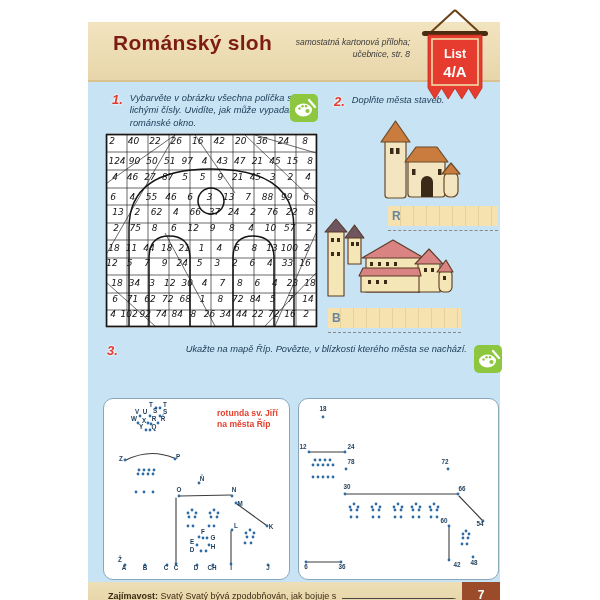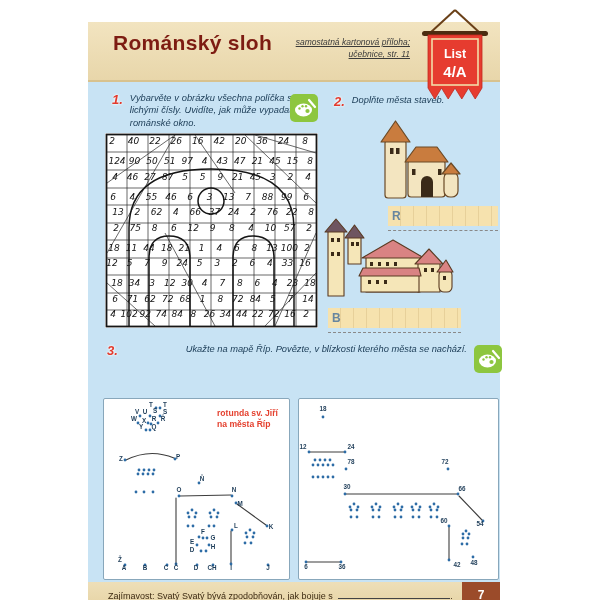--- a/index.html
+++ b/index.html
@@ -7,21 +7,21 @@
        font-family:"Liberation Sans",sans-serif;overflow:hidden;}
   .page{position:absolute;left:88px;top:22px;width:412px;height:584px;}
 
   
   .page-header{position:relative;height:58px;
     background:linear-gradient(#f2e4c0,#e8d6aa);
     border-bottom:2px solid #d8c28e;}
   .page-title{position:absolute;left:25px;top:9px;margin:0;
     font-size:21px;font-weight:bold;color:#7d1c12;letter-spacing:.3px;}
   .header-note{position:absolute;right:90px;top:15px;text-align:right;
-    font-style:italic;font-size:8.5px;color:#3a3a3a;line-height:1.4;text-decoration:underline;}
+    font-style:italic;font-size:8.5px;color:#3a3a3a;line-height:1.4;}
   .banner{position:absolute;left:332px;top:-14px;z-index:9;}
 
   
   .content{position:relative;height:500px;background:#c8e3f4;}
   .task{position:absolute;display:flex;gap:7px;}
   .task-num{font-style:italic;font-weight:bold;color:#e23b2e;font-size:13px;
     text-shadow:0 0 2px #fff,0 0 3px #fff;flex:none;}
   .task-text{font-style:italic;font-size:9.3px;color:#21425c;line-height:1.32;
     text-align:justify;margin:0;}
   .task1{left:24px;top:10px;width:210px;}
@@ -40,48 +40,48 @@
 
   .answer-strip{position:absolute;height:20px;background:#f6e2ae;
     background-image:repeating-linear-gradient(90deg,transparent 0 12px,#e7d09a 12px 13px);}
   .answer-strip::after{content:"";position:absolute;left:0;right:0;bottom:-5px;
     border-top:1.6px dashed #898989;}
   .strip-r{left:300px;top:124px;width:110px;}
   .strip-b{left:240px;top:226px;width:133px;}
   .prefix{position:absolute;left:4px;top:3px;font-weight:bold;font-size:12px;color:#68869f;}
 
   .dotbox{position:absolute;top:316px;height:180px;background:#fff;
-    border:1.5px solid #88a7bb;border-radius:2px;}
+    border:1.5px solid #88a7bb;border-radius:10px;}
   .left-box{left:15px;width:185px;}
   .right-box{left:210px;width:199px;}
   .dotbox svg{position:absolute;left:0;top:0;}
   .box-title{position:absolute;top:9px;font-weight:bold;font-size:8.6px;
     color:#e4402e;line-height:1.3;z-index:2;}
   .left-box .box-title{left:113px;width:70px;}
   .right-box .box-title{left:102px;width:92px;}
 
   
   .page-footer{position:relative;height:26px;background:linear-gradient(#eedfb8,#e6d3a4);
     font-size:9px;color:#3c2a12;}
   .footer-text{position:absolute;left:20px;top:8px;white-space:nowrap;}
-  .footer-label{font-weight:normal;}
+  .footer-label{font-weight:bold;}
   .blank{display:inline-block;width:112px;border-bottom:1px solid #444;height:8px;margin-left:3px;}
   .pagebox{position:absolute;right:0;top:0;width:38px;height:26px;background:#9b4b2a;
     color:#fff;font-weight:bold;text-align:center;line-height:26px;font-size:12px;}
 </style>
 </head>
 <body>
 
 <div class="page">
 
   <div class="page-header">
     <h1 class="page-title">Románský sloh</h1>
     <div class="header-note">
       <span>samostatná kartonová příloha;</span><br>
-      <span>učebnice, str. 11</span>
+      <span>učebnice, str. 8</span>
     </div>
     <svg class="banner" width="70" height="96" viewBox="0 0 70 96">
       <line x1="35" y1="2" x2="10" y2="25" stroke="#6a4018" stroke-width="2"></line>
       <line x1="35" y1="2" x2="60" y2="25" stroke="#6a4018" stroke-width="2"></line>
       <rect x="2" y="23" width="66" height="5" rx="2.5" fill="#4c2c10"></rect>
       <path d="M8,27 H62 V80 L55.2,91 L48.5,80 L41.8,91 L35,80 L28.2,91 L21.5,80 L14.8,91 L8,80 Z" fill="#e63c2f" stroke="#c22a20" stroke-width="0.8"></path>
       <rect x="12" y="31" width="46" height="46" fill="none" stroke="#f3dca8" stroke-width="1.6"></rect>
       <text x="35" y="50" text-anchor="middle" font-size="12.5" font-weight="bold" fill="#ffffff">List</text>
       <text x="35" y="69" text-anchor="middle" font-size="15" font-weight="bold" fill="#ffffff">4/A</text>
     </svg>

